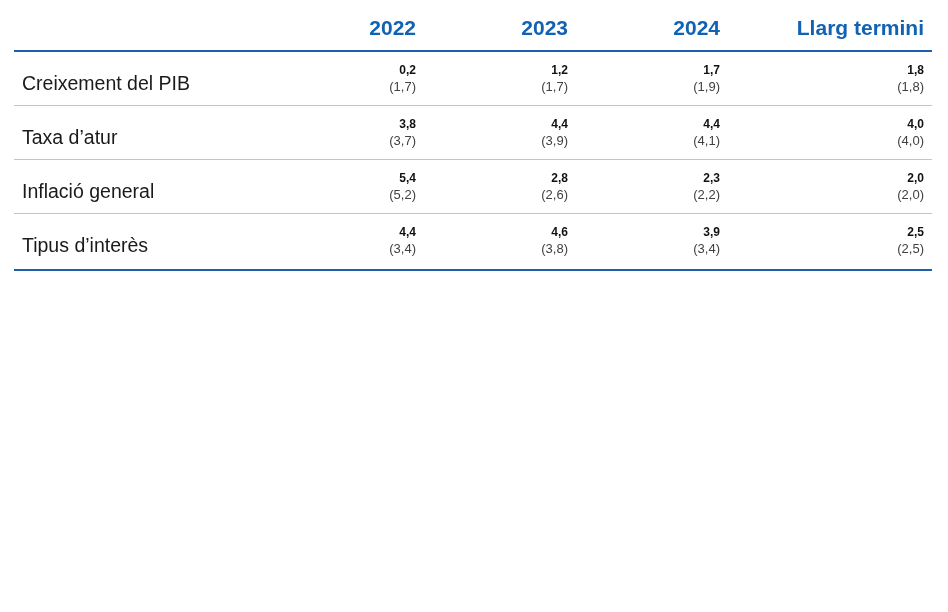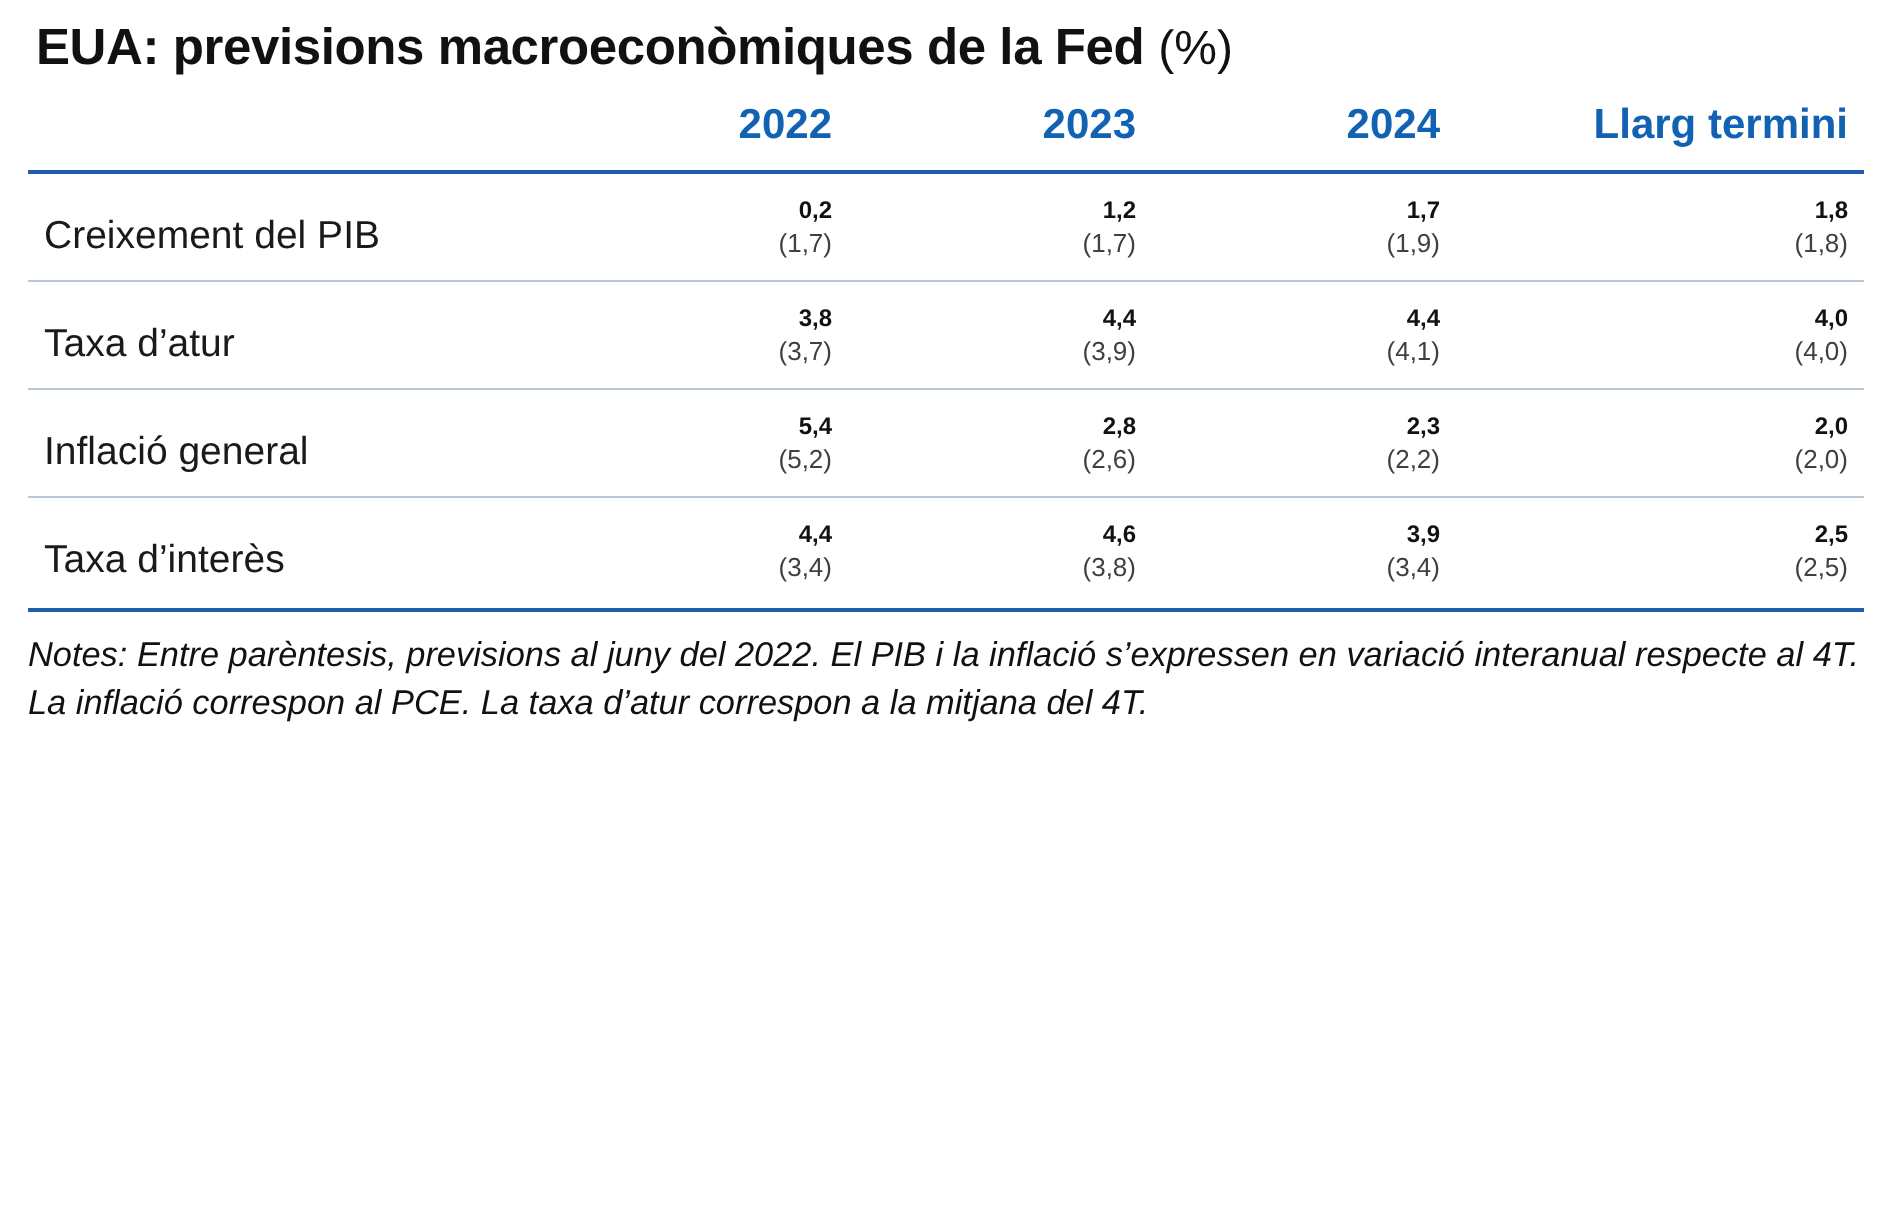--- a/index.html
+++ b/index.html
@@ -106,24 +106,20 @@
     line-height: 1.38;
     color: #111111;
   }
   .notes p { margin: 0; }
 </style>
 </head>
 <body>
 
 <div class="page">
 
-  <div class="title-row">
-    <span class="title-main">EUA: previsions macroeconòmiques de la Fed</span>
-    <span class="title-unit">(%)</span>
-  </div>
 
   <table class="fed">
     <colgroup>
       <col class="c-label">
         <col class="c-yr">
         <col class="c-yr">
         <col class="c-yr">
         <col class="c-lt">
     </colgroup>
     <thead>
@@ -182,35 +178,34 @@
         <td class="val-paren">(5,2)</td>
         <td class="val-paren">(2,6)</td>
         <td class="val-paren">(2,2)</td>
         <td class="val-paren">(2,0)</td>
       </tr>
       <tr class="sep">
           <td colspan="5"></td>
         </tr>
 
       <tr class="main-row">
-        <td class="row-label" rowspan="2">Taxa d’interès</td>
+        <td class="row-label" rowspan="2">Tipus d’interès</td>
         <td class="val">4,4</td>
         <td class="val">4,6</td>
         <td class="val">3,9</td>
         <td class="val">2,5</td>
       </tr>
       <tr class="paren-row">
         <td class="val-paren">(3,4)</td>
         <td class="val-paren">(3,8)</td>
         <td class="val-paren">(3,4)</td>
         <td class="val-paren">(2,5)</td>
       </tr>
 
     </tbody>
   </table>
 
   <div class="table-bottom-rule"></div>
 
   <div class="notes">
-    <p>Notes: Entre parèntesis, previsions al juny del 2022. El PIB i la inflació s’expressen en variació interanual respecte al 4T. La inflació correspon al PCE. La taxa d’atur correspon a la mitjana del 4T.</p>
   </div>
 
 </div>
 
 </body></html>

